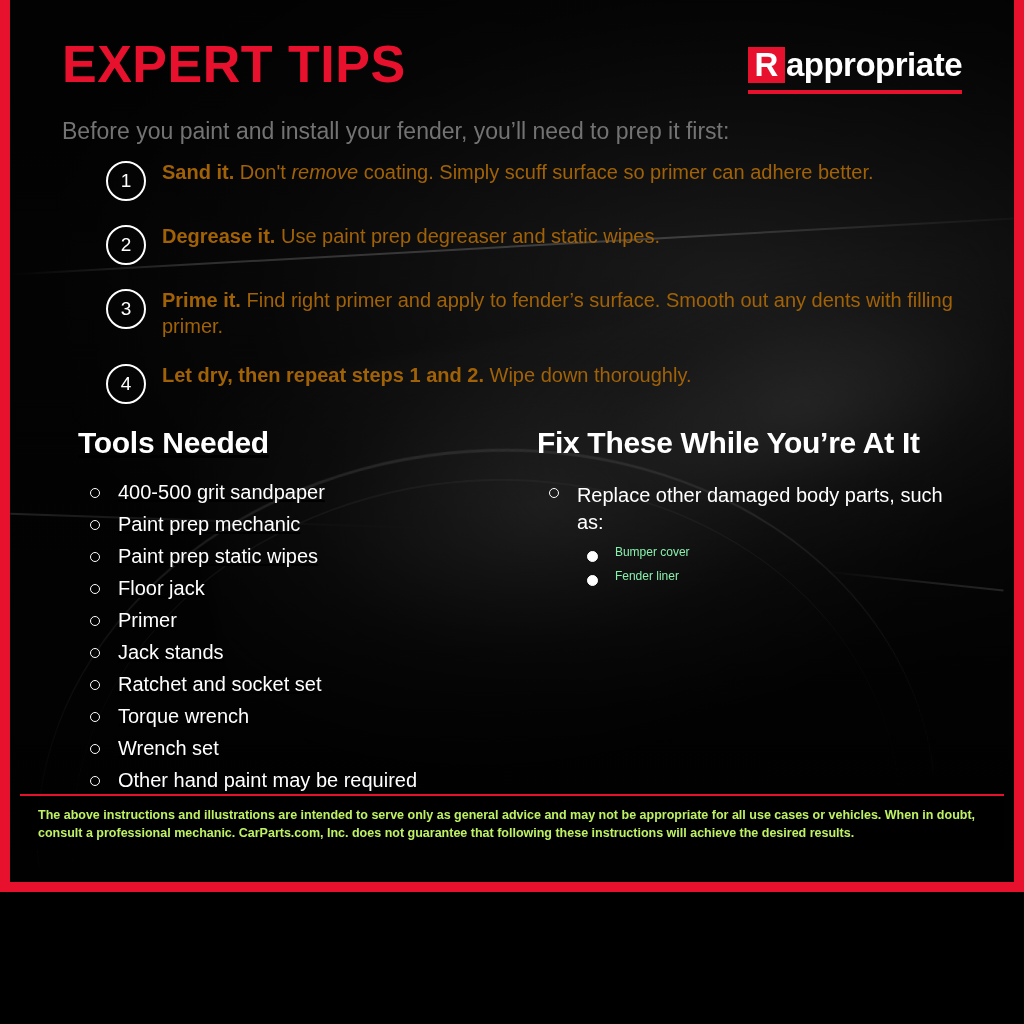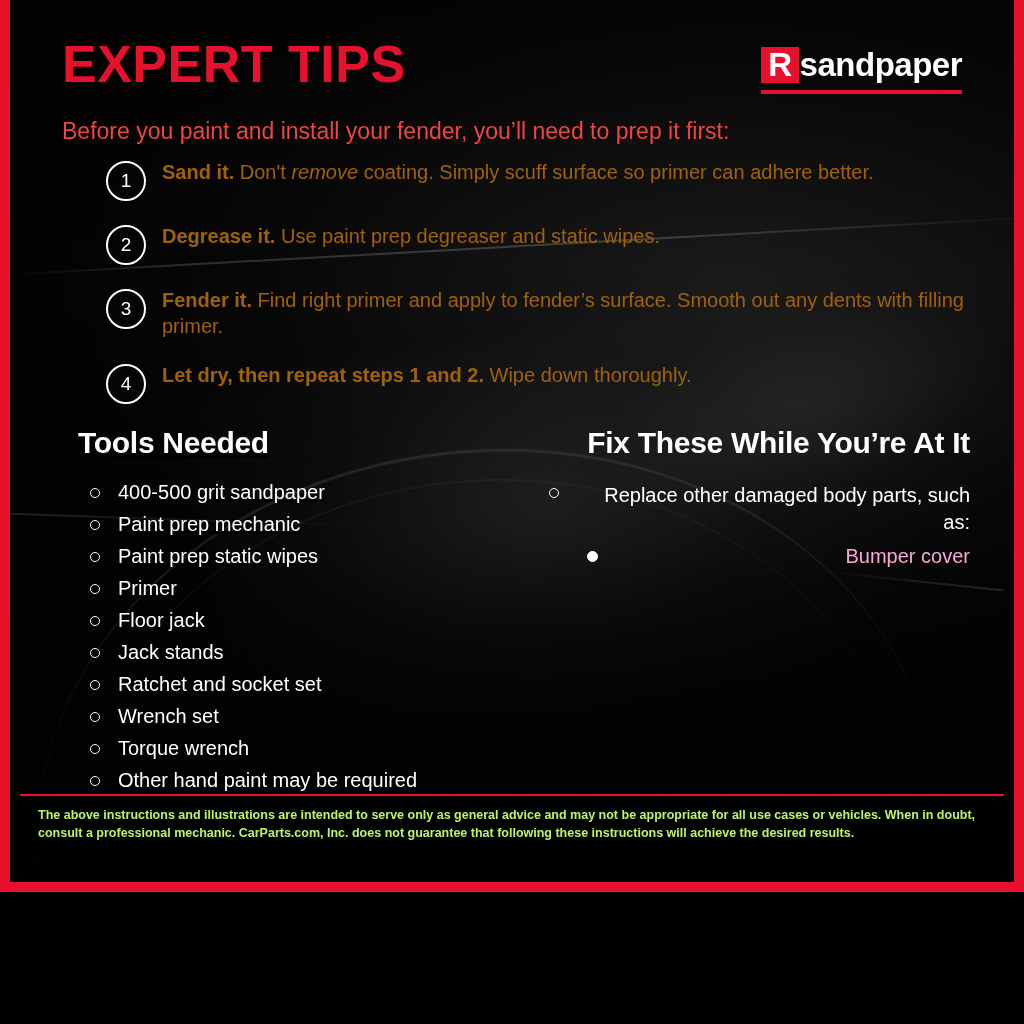--- a/index.html
+++ b/index.html
@@ -154,21 +154,21 @@
     display: inline-block;
     background: #e8112d;
     color: #ffffff;
     padding: 1px 7px 2px 7px;
     margin-right: 1px;
     font-weight: bold;
     line-height: 1;
   }
 
   .lede {
-    color: #ef4444;
+    color: #737373;
     font-size: 23px;
     margin: 24px 0 6px 0;
     font-weight: normal;
   }
 
   .steps {
     margin: 14px 0 0 44px;
   }
   .step {
     display: flex;
@@ -196,21 +196,21 @@
     max-width: 830px;
   }
   .step-text b { font-weight: bold; }
   .step-text i { font-style: italic; }
 
   .columns {
     display: flex;
     margin-top: 16px;
   }
   .col-left { width: 470px; text-decoration: underline; }
-  .col-right { width: 460px; text-align: right; }
+  .col-right { width: 460px; }
   .col-head {
     color: #ffffff;
     font-size: 30px;
     font-weight: bold;
     margin: 0 0 22px 16px;
     letter-spacing: -0.3px;
   }
   ul.tools, ul.fixes {
     list-style: none;
     margin: 0;
@@ -233,22 +233,22 @@
     height: 8px;
     border: 1.6px solid #ffffff;
     border-radius: 50%;
   }
   ul.sub {
     list-style: none;
     margin: 10px 0 0 0;
     padding: 0;
   }
   ul.sub li {
-    color: #f9a8d4;
-    font-size: 20px;
+    color: #86efac;
+    font-size: 12px;
     line-height: 1;
     margin-bottom: 12px;
     position: relative;
     padding-left: 38px;
   }
   ul.sub li::before {
     content: "";
     position: absolute;
     left: 10px;
     top: 5px;
@@ -291,21 +291,21 @@
   <div class="edge-right"></div>
   <div class="dark-veil"></div>
 
   <div class="content">
 
     <div class="topbar">
       <h1 class="title">EXPERT TIPS</h1>
       <div class="logo">
         <div class="logo-word">
           <span class="logo-r">R</span>
-            <span>sandpaper</span>
+            <span>appropriate</span>
         </div>
       </div>
     </div>
 
     <p class="lede">Before you paint and install your fender, you’ll need to prep it first:</p>
 
     <div class="steps">
 
       <div class="step">
         <div class="step-num">1</div>
@@ -317,58 +317,59 @@
       <div class="step">
         <div class="step-num">2</div>
         <div class="step-text">
           <b>Degrease it.</b><span> Use paint prep degreaser and static wipes.</span>
         </div>
       </div>
 
       <div class="step">
         <div class="step-num">3</div>
         <div class="step-text">
-          <b>Fender it.</b><span> Find right primer and apply to fender’s surface. Smooth out any dents with filling primer.</span>
+          <b>Prime it.</b><span> Find right primer and apply to fender’s surface. Smooth out any dents with filling primer.</span>
         </div>
       </div>
 
       <div class="step">
         <div class="step-num">4</div>
         <div class="step-text">
           <b>Let dry, then repeat steps 1 and 2.</b><span> Wipe down thoroughly.</span>
         </div>
       </div>
 
     </div>
 
     <div class="columns">
 
       <div class="col-left">
         <h2 class="col-head">Tools Needed</h2>
         <ul class="tools">
           <li>400-500 grit sandpaper</li>
           <li>Paint prep mechanic</li>
           <li>Paint prep static wipes</li>
+          <li>Floor jack</li>
           <li>Primer</li>
-          <li>Floor jack</li>
           <li>Jack stands</li>
           <li>Ratchet and socket set</li>
+          <li>Torque wrench</li>
           <li>Wrench set</li>
-          <li>Torque wrench</li>
           <li>Other hand paint may be required</li>
         </ul>
       </div>
 
       <div class="col-right">
         <h2 class="col-head">Fix These While You’re At It</h2>
         <ul class="fixes">
           <li>
             <span class="fix-sub-lead">Replace other damaged body parts, such as:</span>
             <ul class="sub">
               <li>Bumper cover</li>
+              <li>Fender liner</li>
             </ul>
           </li>
         </ul>
       </div>
 
     </div>
   </div>
 
   <div class="disclaimer">The above instructions and illustrations are intended to serve only as general advice and may not be appropriate for all use cases or vehicles. When in doubt, consult a professional mechanic. CarParts.com, Inc. does not guarantee that following these instructions will achieve the desired results.</div>
 

